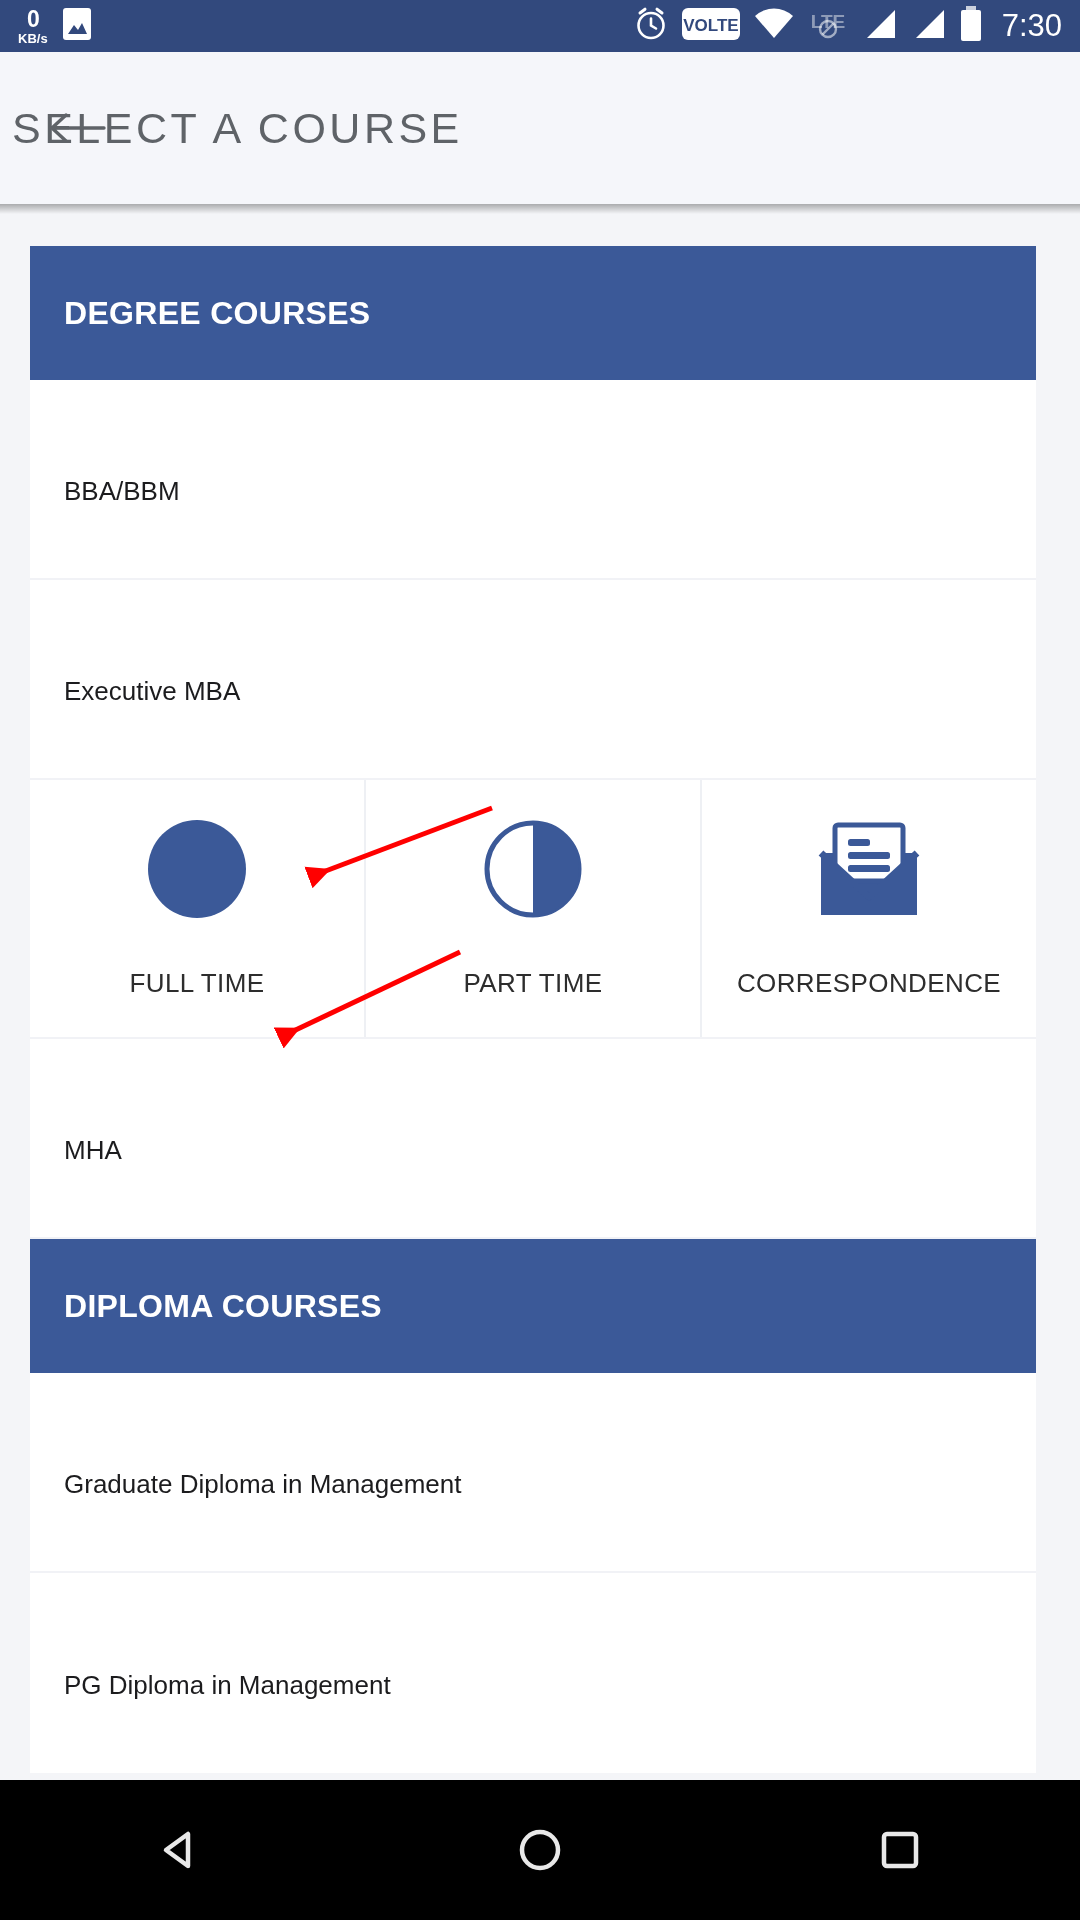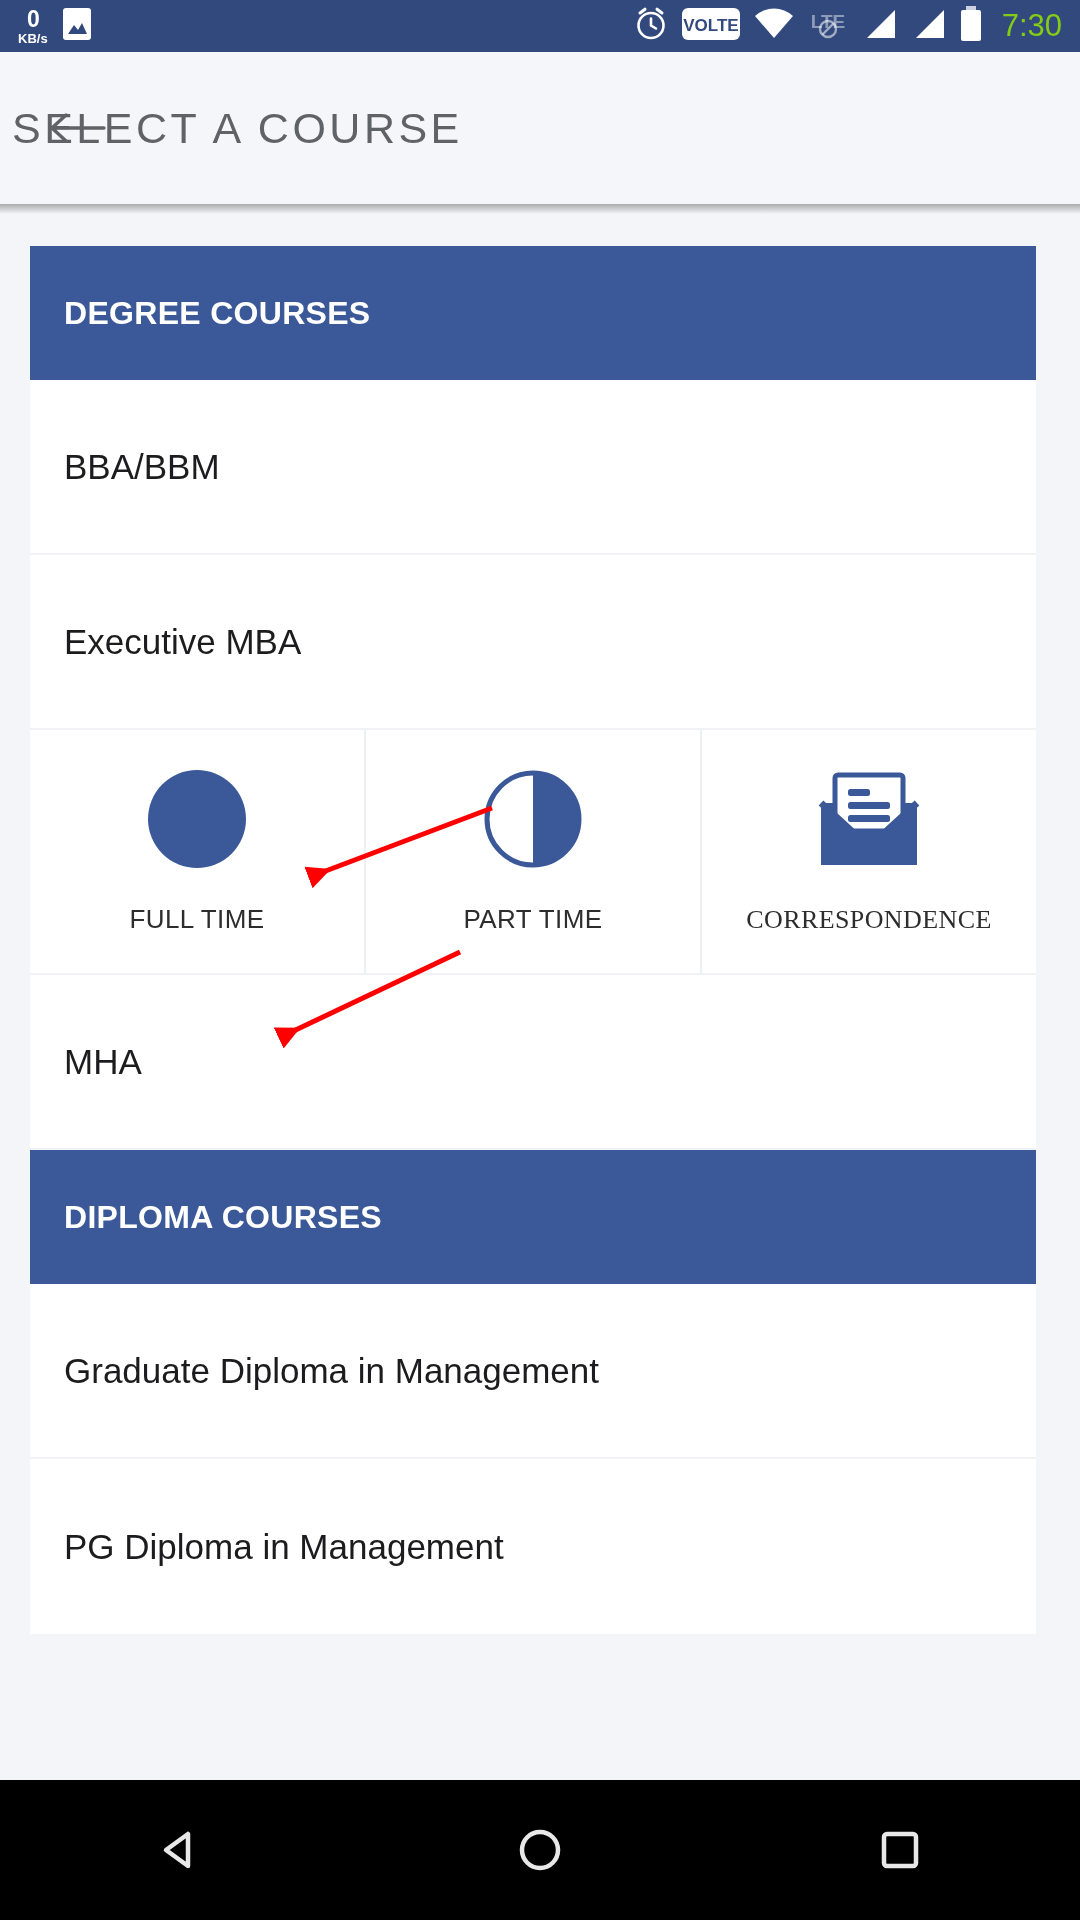--- a/index.html
+++ b/index.html
@@ -29,21 +29,21 @@
   .sb-left { display: flex; align-items: center; gap: 14px; }
   .sb-right { display: flex; align-items: center; gap: 13px; margin-left: auto; }
   .netspeed {
     display: flex; flex-direction: column; align-items: center;
     line-height: 1; color: #fff;
   }
   .netspeed .num { font-size: 23px; font-weight: 700; letter-spacing: -1px; }
   .netspeed .unit { font-size: 13px; font-weight: 700; margin-top: 1px; }
   .sb-icon { display: block; }
   .sb-time {
-    font-size: 31px; font-weight: 400; color: #84cc16;
+    font-size: 31px; font-weight: 400; color: #ffffff;
     letter-spacing: 0px; margin-left: 6px;
   }
 
   
   .appbar {
     height: 152px;
     background: #f5f6fa;
     display: flex; align-items: center;
     position: relative;
     flex: 0 0 152px;
@@ -95,42 +95,44 @@
     display: flex; align-items: center;
     min-height: 134px;
     cursor: pointer;
   }
 
   .course-row {
     background: #ffffff;
     padding: 0 34px;
     height: 175px;
     display: flex; align-items: center;
-    font-size: 35px;
+    font-size: 26px;
     color: #1c1c1e;
     border-bottom: 2px solid #f1f2f6;
     cursor: pointer;
+    margin-top: 25px;
   }
   .course-row.last { border-bottom: none; }
 
   
   .mode-row {
     display: flex;
     background: #ffffff;
     border-bottom: 2px solid #f1f2f6;
   }
   .mode-cell {
     flex: 1 1 0;
     padding: 34px 0 38px 0;
     display: flex; flex-direction: column;
-    align-items: center; justify-content: space-between;
+    align-items: center; justify-content: center;
     border-right: 2px solid #eef0f4;
     cursor: pointer;
-  }
-  .mode-cell:last-child { border-right: none; font-family: Liberation Serif, serif; }
+    gap: 14px;
+  }
+  .mode-cell:last-child { border-right: none; }
   .mode-icon {
     height: 110px; width: 110px;
     display: flex; align-items: center; justify-content: center;
     margin-bottom: 30px;
   }
   .mode-label {
     font-size: 26px;
     color: #2d2d2d;
     letter-spacing: 0.4px;
     text-align: center;

